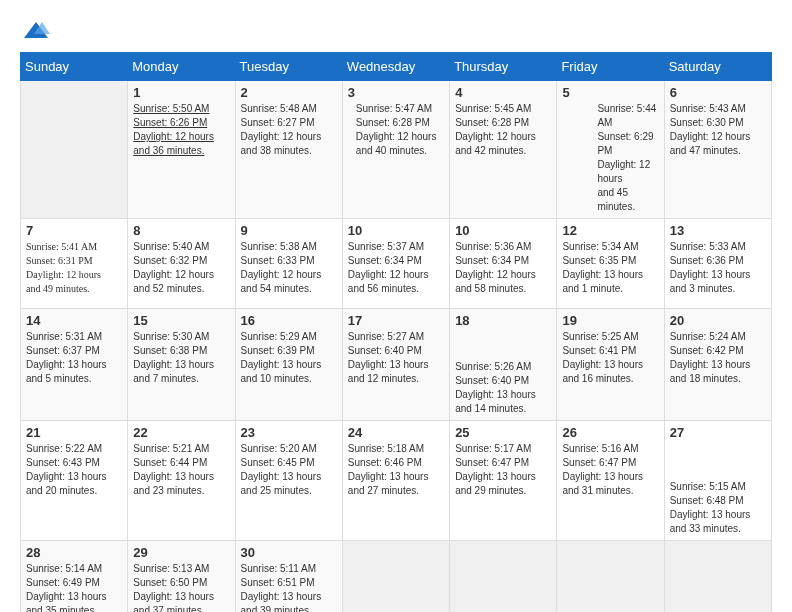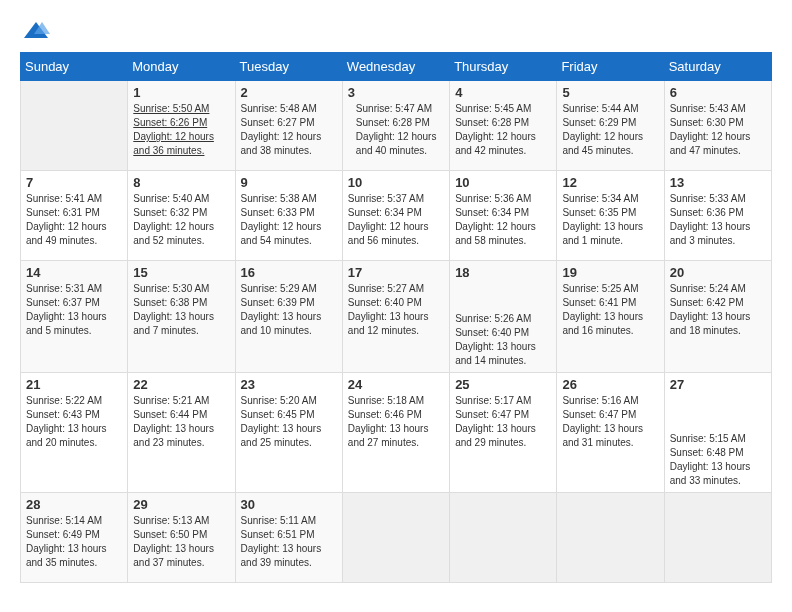--- a/index.html
+++ b/index.html
@@ -157,37 +157,37 @@
         </td>
         <td>
           <div class="day-number">4</div>
           <div class="day-info" style="white-space: pre-line;">Sunrise: 5:45 AM
 Sunset: 6:28 PM
 Daylight: 12 hours
 and 42 minutes.</div>
         </td>
         <td>
           <div class="day-number">5</div>
-          <div class="day-info" style="white-space: pre-line;">Sunrise: 5:44 AM
+          <div class="day-info" style="white-space: pre-line; margin-left: 35px;">Sunrise: 5:44 AM
 Sunset: 6:29 PM
 Daylight: 12 hours
 and 45 minutes.</div>
         </td>
         <td>
           <div class="day-number">6</div>
           <div class="day-info" style="white-space: pre-line;">Sunrise: 5:43 AM
 Sunset: 6:30 PM
 Daylight: 12 hours
 and 47 minutes.</div>
         </td>
       </tr>
       <tr>
         <td>
           <div class="day-number">7</div>
-          <div class="day-info" style="white-space: pre-line;">Sunrise: 5:41 AM
+          <div class="day-info" style="white-space: pre-line; font-family: Liberation Serif, serif;">Sunrise: 5:41 AM
 Sunset: 6:31 PM
 Daylight: 12 hours
 and 49 minutes.</div>
         </td>
         <td>
           <div class="day-number">8</div>
           <div class="day-info" style="white-space: pre-line;">Sunrise: 5:40 AM
 Sunset: 6:32 PM
 Daylight: 12 hours
 and 52 minutes.</div>

